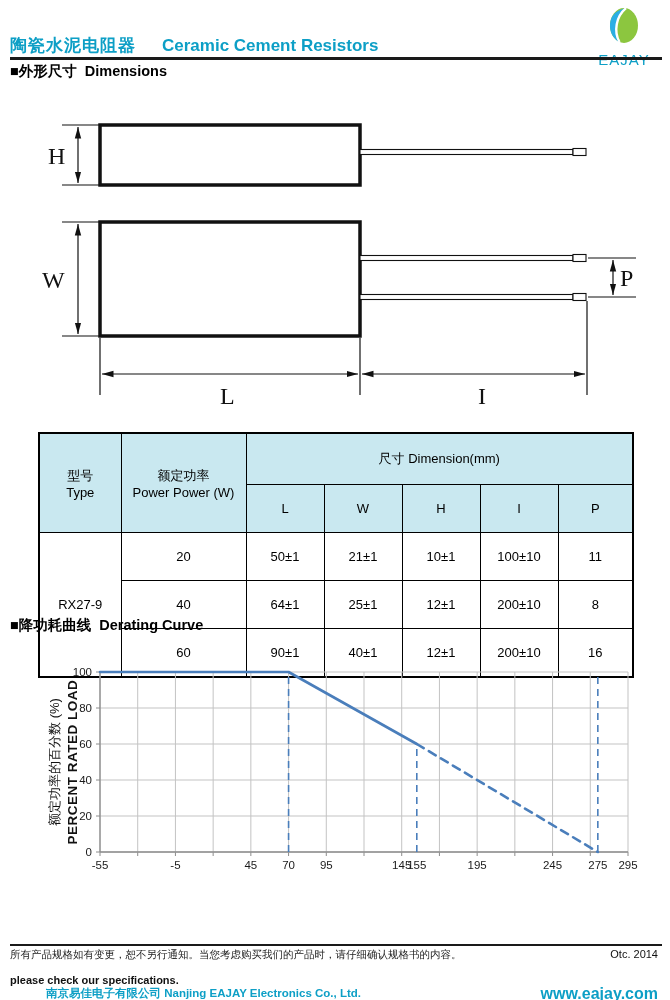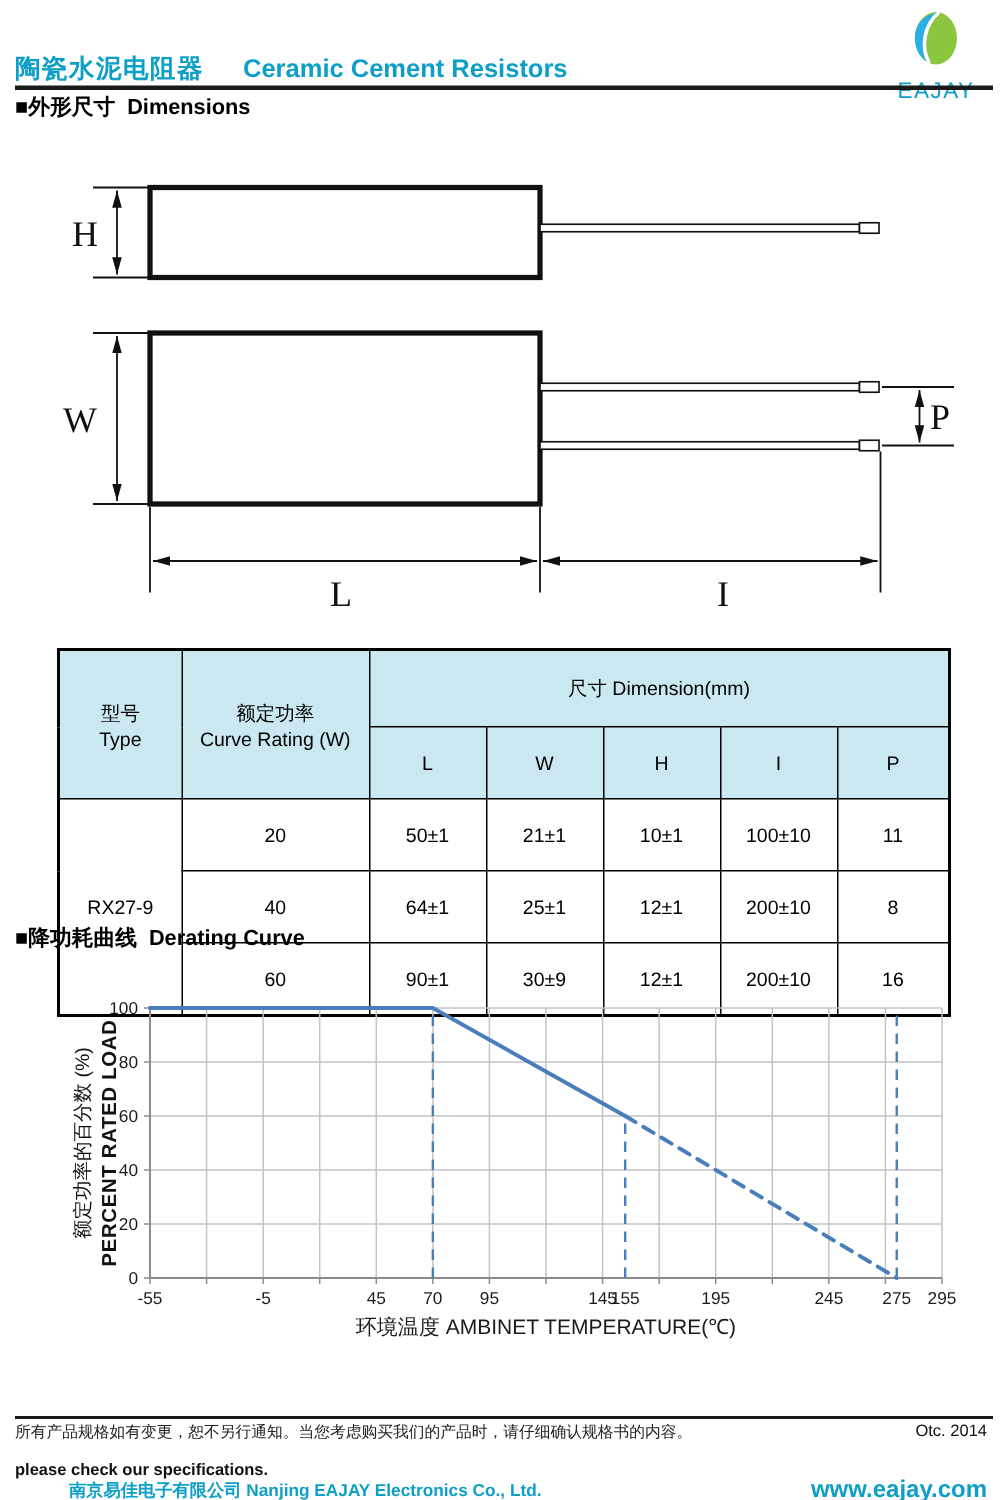--- a/index.html
+++ b/index.html
@@ -126,21 +126,21 @@
         <col style="width:75px">
     </colgroup>
     <tbody>
         <tr class="h1">
       <td rowspan="2" class="hdr2row">
         <div>型号</div>
         <div>Type</div>
       </td>
       <td rowspan="2" class="hdr2row">
         <div>额定功率</div>
-        <div>Curve Rating (W)</div>
+        <div>Power Power (W)</div>
       </td>
       <td colspan="5">尺寸 Dimension(mm)</td>
     </tr>
     <tr class="h2">
       <td>L</td>
       <td>W</td>
       <td>H</td>
       <td>I</td>
       <td>P</td>
     </tr>
@@ -157,21 +157,21 @@
       <td>40</td>
       <td>64±1</td>
       <td>25±1</td>
       <td>12±1</td>
       <td>200±10</td>
       <td>8</td>
     </tr>
     <tr class="d">
       <td>60</td>
       <td>90±1</td>
-      <td>30±9</td>
+      <td>40±1</td>
       <td>12±1</td>
       <td>200±10</td>
       <td>16</td>
     </tr>
   </tbody>
     </table>
 
   <div class="sec-head" id="sec-derating">
     <span>■降功耗曲线</span><span class="en">Derating Curve</span>
   </div>
@@ -243,21 +243,20 @@
       <text x="557.8285714285714" y="211" text-anchor="middle" font-size="11.5" fill="#1a1a1a">275</text>
       <text x="588" y="211" text-anchor="middle" font-size="11.5" fill="#1a1a1a">295</text>
       <text x="52" y="198" text-anchor="end" font-size="11.5" fill="#1a1a1a">0</text>
       <text x="52" y="162" text-anchor="end" font-size="11.5" fill="#1a1a1a">20</text>
       <text x="52" y="126" text-anchor="end" font-size="11.5" fill="#1a1a1a">40</text>
       <text x="52" y="90" text-anchor="end" font-size="11.5" fill="#1a1a1a">60</text>
       <text x="52" y="54" text-anchor="end" font-size="11.5" fill="#1a1a1a">80</text>
       <text x="52" y="18" text-anchor="end" font-size="11.5" fill="#1a1a1a">100</text>
     </svg>
 
-  <div id="chart-xlabel">环境温度  AMBINET TEMPERATURE(℃)</div>
 
   <div class="footer-rule"></div>
   <div class="fline" id="f-zh">所有产品规格如有变更，恕不另行通知。当您考虑购买我们的产品时，请仔细确认规格书的内容。</div>
   <div class="fline" id="f-en2">please check our specifications.</div>
   <div class="fline teal" id="f-co">南京易佳电子有限公司  Nanjing EAJAY Electronics Co., Ltd.</div>
   <div id="f-date">Otc. 2014</div>
   <div id="f-site" class="teal">www.eajay.com</div>
 
 </div>
 

